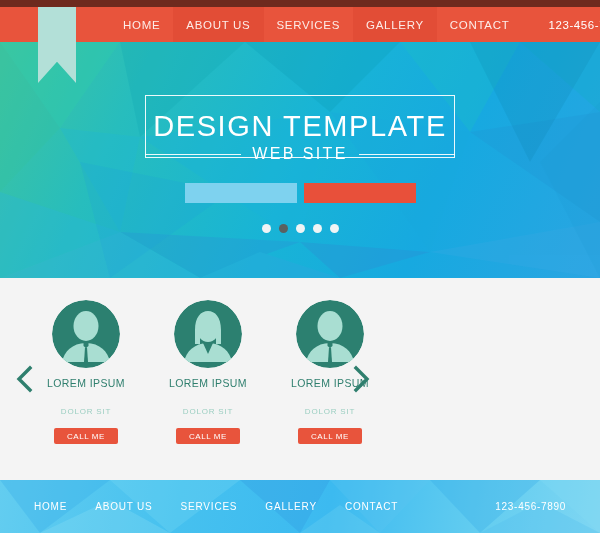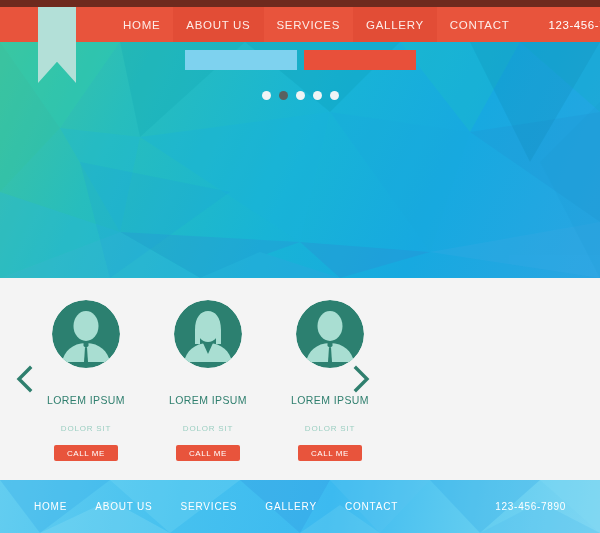--- a/index.html
+++ b/index.html
@@ -103,21 +103,21 @@
   }
   .arrow.left  { left:14px; }
   .arrow.right { left:350px; }
   .arrow svg { width:100%; height:100%; display:block; }
 
   .cards { position:absolute; left:40px; top:22px; display:flex; gap:30px; }
   .card { width:92px; display:flex; flex-direction:column; align-items:center; }
   .avatar { width:68px; height:68px; border-radius:50%; overflow:hidden; }
   .avatar svg { width:68px; height:68px; display:block; }
   .card-name {
-    margin-top:26px; color:#2f7f6e; font-size:10.5px;
+    margin-top:9px; color:#2f7f6e; font-size:10.5px;
     letter-spacing:.4px; white-space:nowrap;
   }
   .card-sub {
     margin-top:18px; color:#9ccfc2; font-size:8px;
     letter-spacing:.8px; white-space:nowrap;
   }
   .call-btn {
     margin-top:12px; width:64px; height:16px;
     background:#e8543c; border-radius:2px;
     display:flex; align-items:center; justify-content:center;
@@ -184,22 +184,26 @@
         <polygon points="0,236 200,236 120,190" fill="#3bb0e6"></polygon>
       </g>
       <g opacity="0.18">
         <polygon points="470,0 600,0 530,120" fill="#0b7fa8"></polygon>
         <polygon points="540,120 600,60 600,236" fill="#1c9ad2"></polygon>
         <polygon points="80,120 230,150 110,236" fill="#1d9be0"></polygon>
       </g>
     </svg>
 
     <div class="hero-inner">
+      <div class="title-box">
+        <div class="title-main">DESIGN TEMPLATE</div>
+      </div>
       <div class="subtitle-wrap">
         <span class="rule"></span>
+        <span class="subtitle">WEB SITE</span>
         <span class="rule"></span>
       </div>
       <div class="hero-buttons">
         <div class="hero-btn light"></div>
         <div class="hero-btn red"></div>
       </div>
       <div class="dots">
         <div class="dot"></div>
         <div class="dot active"></div>
         <div class="dot"></div>

